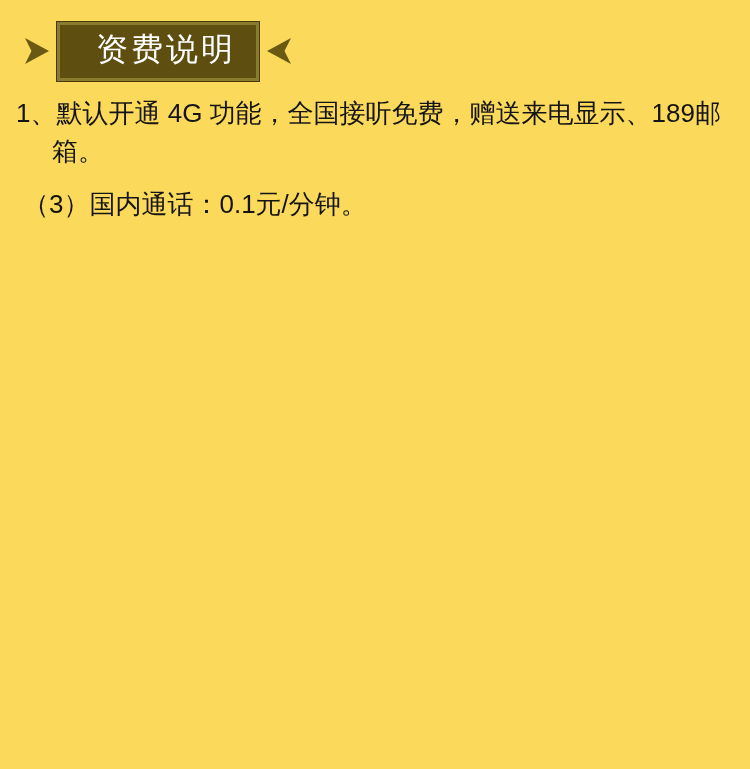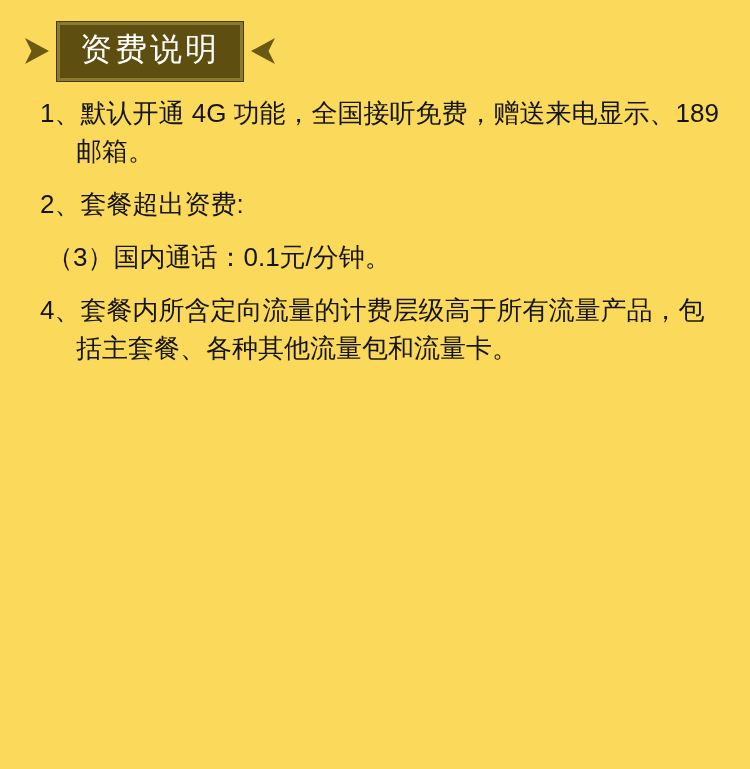--- a/index.html
+++ b/index.html
@@ -18,32 +18,32 @@
     margin: 27px 0 0 25px;
     height: 48px;
   }
   .arrow { width: 24px; height: 28px; flex: 0 0 auto; }
   .arrow svg { display: block; width: 100%; height: 100%; }
   .title-box {
     margin: 0 8px;
     background: var(--box-bg, #5E4E0F);
     border: 3px solid var(--box-border, #8B7B2F);
     box-shadow: 0 0 0 1px #463908;
-    padding: 3px 20px 6px 20px;
+    padding: 3px 20px 6px 36px;
   }
   .title-box .title-text {
     color: #FFFFFF;
     font-size: 32px;
     letter-spacing: 3px;
     white-space: nowrap;
   }
 
   
   .content {
-    padding: 19px 24px 0 40px;
+    padding: 19px 24px 0 16px;
     font-size: 26px;
     line-height: 38px;
   }
   .item { margin-bottom: 15px; }
   .item.lvl1 { padding-left: 36px; text-indent: -36px; }
   .item.lvl2 { padding-left: 30px; text-indent: -23px; }
   .item .marker, .item .text { text-indent: 0; }
 </style>
 </head>
 <body>
@@ -59,16 +59,14 @@
   </div>
   <span class="arrow">
     <svg viewBox="0 0 24 28" xmlns="http://www.w3.org/2000/svg">
       <polygon class="arrow-fill" points="24,1 0,14 24,27 17.5,14" fill="#6A5912"></polygon>
     </svg>
   </span>
 </div>
 
 <div class="content">
     <div class="item lvl1"><span class="marker">1、</span><span class="text">默认开通 4G 功能，全国接听免费，赠送来电显示、189邮箱。</span></div>
-    <div class="item lvl1"><span class="marker">2、</span><span class="text">套餐超出资费:</span></div>
     <div class="item lvl2"><span class="marker">（3）</span><span class="text">国内通话：0.1元/分钟。</span></div>
-    <div class="item lvl1"><span class="marker">4、</span><span class="text">套餐内所含定向流量的计费层级高于所有流量产品，包括主套餐、各种其他流量包和流量卡。</span></div>
   </div>
 
 </body></html>

